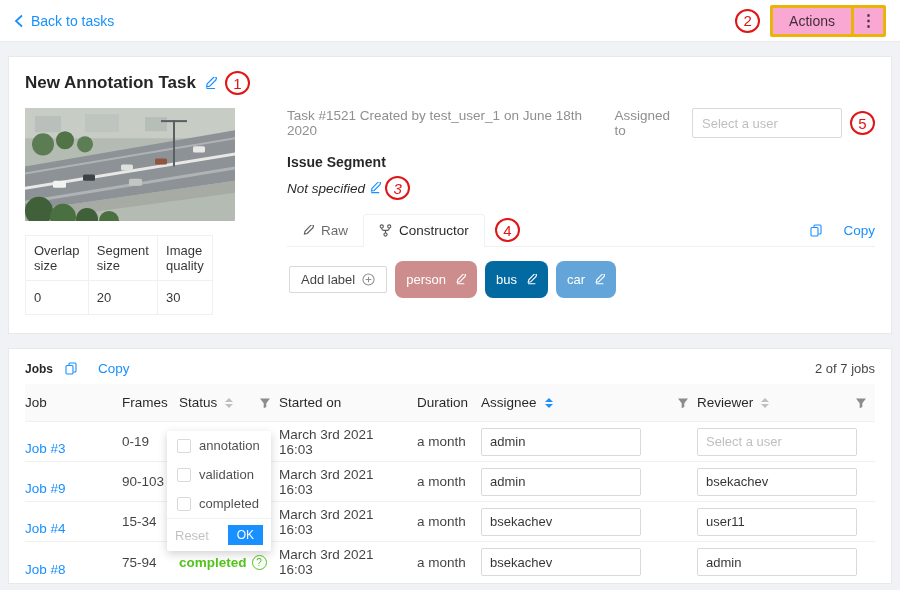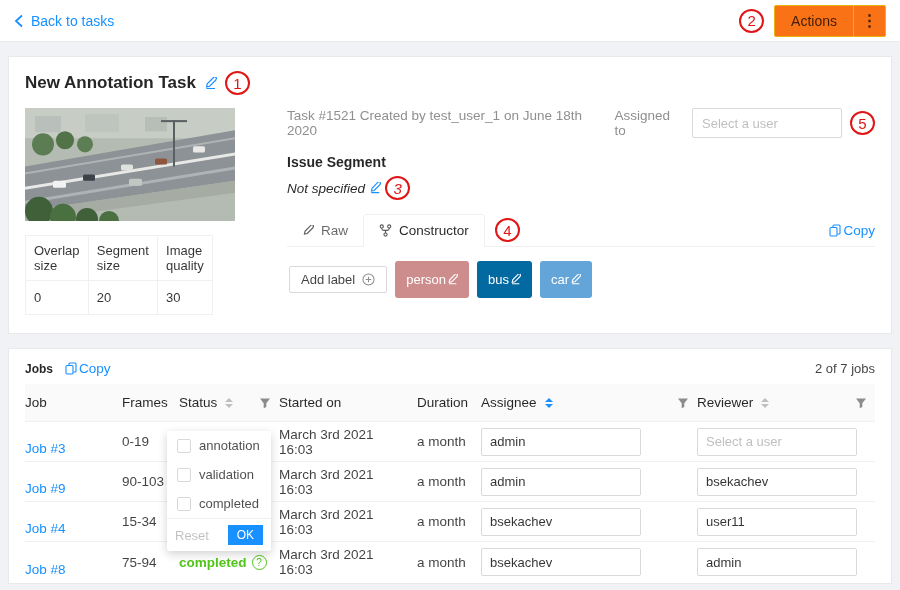--- a/index.html
+++ b/index.html
@@ -8,21 +8,21 @@
     position: relative; overflow: hidden;
     background: #f0f2f5;
     font-family: "Liberation Sans", sans-serif;
     font-size: 14px; color: rgba(0,0,0,.85);
   }
   
   .topbar { background:#fff; height:42px; display:flex; align-items:center; padding:0 14px; border-bottom:1px solid #ebebeb; }
   .back-link { display:flex; align-items:center; gap:7px; color:#1890ff; cursor:pointer; }
   .topbar-right { margin-left:auto; display:flex; align-items:center; gap:10px; }
   .actions-group { display:flex; }
-  .actions-btn, .more-btn { background:#f97316; border:1px solid #eab308; height:32px; font-size:14px; color:rgba(0,0,0,.75); cursor:pointer; font-family:inherit; }
+  .actions-btn, .more-btn { background:#f9a8d4; border:3px solid #eab308; height:32px; font-size:14px; color:rgba(0,0,0,.75); cursor:pointer; font-family:inherit; }
   .actions-btn { padding:0 16px; border-radius:2px 0 0 2px; }
   .more-btn { width:32px; border-left:none; border-radius:0 2px 2px 0; font-size:16px; line-height:1; }
   .kebab { font-weight:bold; }
   
   .marker { display:inline-flex; align-items:center; justify-content:center; min-width:25px; height:24px; border:2px solid #e01616; border-radius:50%; color:#e01616; font-size:15px; line-height:1; background:transparent; flex:0 0 auto; }
   
   .card { background:#fff; border:1px solid #e9e9e9; margin:14px 8px 0; position:relative; }
   .task-card { padding:14px 16px 18px; }
   .title-row { display:flex; align-items:center; gap:8px; }
   .page-title { font-size:17px; font-weight:bold; color:#262626; }
@@ -40,24 +40,24 @@
   .assign-label { color:#8f8f8f; font-size:13.5px; }
   .txt-input { height:30px; border:1px solid #d9d9d9; border-radius:2px; padding:0 9px; font-size:13px; font-family:inherit; color:rgba(0,0,0,.8); width:150px; outline:none; }
   .txt-input::placeholder { color:#bfbfbf; }
   .it-title { font-weight:bold; margin-top:16px; font-size:14px; }
   .it-value-row { display:flex; align-items:center; gap:4px; margin-top:6px; font-size:13.5px;font-style:italic; }
   
   .tabs-row { display:flex; align-items:flex-end; margin-top:14px; border-bottom:1px solid #f0f0f0; }
   .tab { display:flex; align-items:center; gap:7px; padding:8px 15px; font-size:13.5px; color:rgba(0,0,0,.6); cursor:pointer; }
   .tab.active { background:#fff; border:1px solid #f0f0f0; border-bottom:1px solid #fff; margin-bottom:-1px; border-radius:4px 4px 0 0; color:rgba(0,0,0,.85); }
   .tab-marker { margin:0 0 4px 10px; }
-  .copy-link { margin-left:auto; display:flex; align-items:center; gap:2px; color:#1890ff; cursor:pointer; font-size:13.5px; padding-bottom:8px; }
+  .copy-link { margin-left:auto; display:flex; align-items:center; gap:21px; color:#1890ff; cursor:pointer; font-size:13.5px; padding-bottom:8px; }
   .labels-row { display:flex; align-items:center; gap:8px; padding:14px 2px 0; }
   .add-label-btn { display:flex; align-items:center; gap:7px; background:#fff; border:1px solid #d9d9d9; border-radius:2px; padding:5px 11px; font-size:13px; color:rgba(0,0,0,.75); cursor:pointer; font-family:inherit; }
-  .chip { display:flex; align-items:center; gap:1px; color:#fff; border-radius:3px; padding:11px 11px; font-size:13px; cursor:pointer; }
+  .chip { display:flex; align-items:center; gap:9px; color:#fff; border-radius:8px; padding:11px 11px; font-size:13px; cursor:pointer; }
   .chip .edit-pencil { color:#fff; }
   
   .jobs-card { padding:12px 16px 0; height:236px; overflow:hidden; }
   .jobs-head { display:flex; align-items:center; gap:12px; }
   .jobs-title { font-size:12px; font-weight:bold; }
   .jobs-count { margin-left:auto; font-size:13px; color:rgba(0,0,0,.75); }
   .jt-row { display:grid; grid-template-columns:97px 57px 100px 138px 64px 216px 1fr; align-items:center; height:40px; border-bottom:1px solid #f0f0f0; }
   .jt-header { background:#fafafa; height:38px; margin-top:8px; font-size:13.5px; }
   .jt-cell { padding-right:8px; display:flex; align-items:center; gap:5px; font-size:13.5px; }
   .jt-cell.split { justify-content:space-between; }

